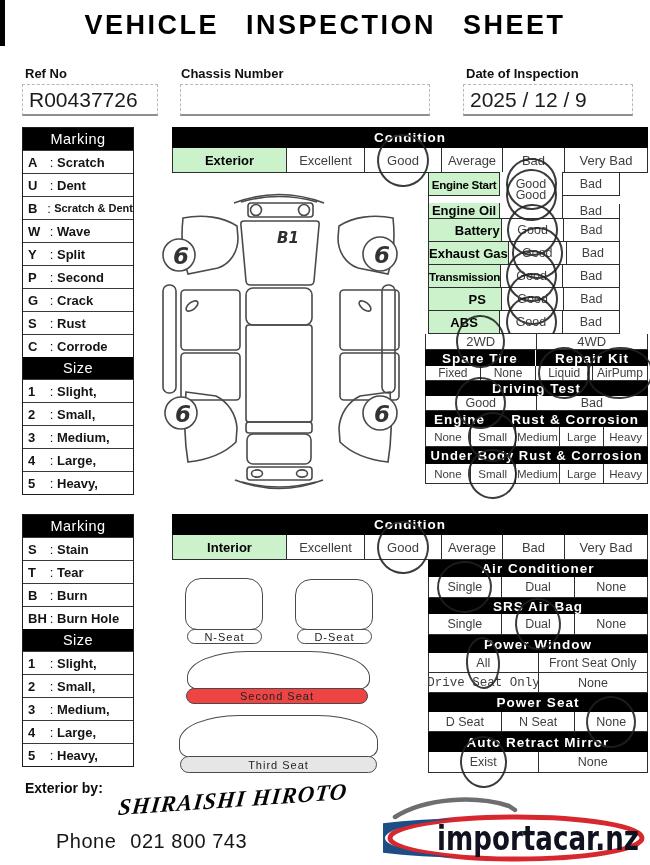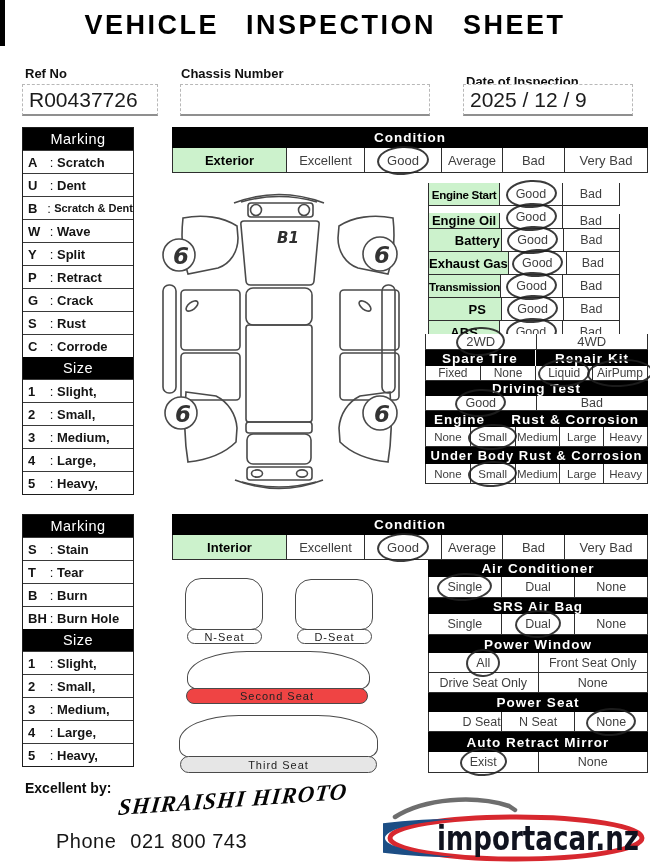--- a/index.html
+++ b/index.html
@@ -30,21 +30,21 @@
   .bar{background:#000;color:#fff;display:flex;align-items:center;justify-content:center;
        font-weight:bold;font-size:13.5px;letter-spacing:1px;white-space:nowrap}
   .bar.split{justify-content:space-between;padding:0 9px}
   .row{display:flex;border-left:1px solid #2e2e2e}
   .cell{border-right:1px solid #2e2e2e;border-bottom:1px solid #2e2e2e;background:#fff;
         display:flex;align-items:center;justify-content:center;font-size:12.5px;color:#3f3f3f;white-space:nowrap}
   .cell.label-cell{background:var(--green);color:#000;font-weight:bold;font-size:13px}
   .cell.tight span{font-size:11.6px;letter-spacing:-.3px}
   .abs{position:absolute}
 
-  .circled{position:relative;display:inline-block;padding:4px 5px}
+  .circled{position:relative;display:inline-block;padding:16px 5px}
   .circled::before{content:'';position:absolute;left:-5px;right:-5px;top:-3px;bottom:-3px;
         border:2.6px solid rgba(32,32,32,.88);border-radius:50%;transform:rotate(-3deg);pointer-events:none}
 
   
   .seatback{position:absolute;border:1.6px solid #4a4a4a;background:#fff;border-radius:16px 16px 12px 12px}
   .bench{border-radius:60px 60px 12px 12px / 26px 26px 10px 10px}
   .seatband{position:absolute;border:1.6px solid #4a4a4a;background:#fff;border-radius:9px;
             display:flex;align-items:center;justify-content:center;font-size:11px;color:#222;letter-spacing:1px}
 
   
@@ -65,21 +65,21 @@
   <div class="edge"></div>
 
   <div class="title">VEHICLE INSPECTION SHEET</div>
 
   <div class="fld-label" style="left:25px;top:66px">Ref No</div>
   <div class="fld-box" style="left:22px;top:84px;width:136px">R00437726</div>
 
   <div class="fld-label" style="left:181px;top:66px">Chassis Number</div>
   <div class="fld-box" style="left:180px;top:84px;width:250px"></div>
 
-  <div class="fld-label" style="left:466px;top:74px">Date of Inspection</div>
+  <div class="fld-label" style="left:466px;top:66px">Date of Inspection</div>
   <div class="fld-box" style="left:463px;top:84px;width:170px">2025 / 12 / 9</div>
 
   <div class="lg" id="legend-ext" style="left:22px;top:127px">
       <div class="lg-head">Marking</div>
       <div class="lg-row">
         <span class="code">A</span>
         <span class="colon">:</span>
         <span class="lbl">Scratch</span>
       </div>
       <div class="lg-row">
@@ -98,21 +98,21 @@
         <span class="lbl">Wave</span>
       </div>
       <div class="lg-row">
         <span class="code">Y</span>
         <span class="colon">:</span>
         <span class="lbl">Split</span>
       </div>
       <div class="lg-row">
         <span class="code">P</span>
         <span class="colon">:</span>
-        <span class="lbl">Retract</span>
+        <span class="lbl">Second</span>
       </div>
       <div class="lg-row">
         <span class="code">G</span>
         <span class="colon">:</span>
         <span class="lbl">Crack</span>
       </div>
       <div class="lg-row">
         <span class="code">S</span>
         <span class="colon">:</span>
         <span class="lbl">Rust</span>
@@ -266,21 +266,21 @@
           <div class="cell" style="width: 62px; font-size: 13px;">
             <span>Bad</span>
           </div>
           <div class="cell" style="width: 83px; font-size: 13px;">
             <span>Very Bad</span>
           </div>
         </div>
     </div>
   </div>
 
-  <div class="abs" id="systems" style="left:428px;top:183px;width:192px">
+  <div class="abs" id="systems" style="left:428px;top:173px;width:192px">
       <div class="row" style="height: 23px;">
         <div class="cell label-cell tight" style="width: 82px;">
           <span>Engine Start</span>
         </div>
         <div class="cell" style="width: 72px;">
           <span class="circled">Good</span>
         </div>
         <div class="cell" style="width: 66px;">
           <span>Bad</span>
         </div>
@@ -482,30 +482,30 @@
     <div class="bar" style="height:18px">Power Window</div>
     <div class="row" id="pw-row1" style="height:20px">
         <div class="cell" style="width: 110px; font-size: 12.5px;">
           <span class="circled">All</span>
         </div>
         <div class="cell" style="width: 110px; font-size: 12.5px;">
           <span>Front Seat Only</span>
         </div>
       </div>
     <div class="row" id="pw-row2" style="height:20px">
-        <div class="cell" style="width: 110px; font-size: 12.5px;">
+        <div class="cell" style="width: 110px; font-size: 12.5px; font-family: Liberation Mono, monospace;">
           <span>Drive Seat Only</span>
         </div>
         <div class="cell" style="width: 110px; font-size: 12.5px;">
           <span>None</span>
         </div>
       </div>
     <div class="bar" style="height:19px">Power Seat</div>
     <div class="row" id="ps-row" style="height:20px">
-        <div class="cell" style="width: 73px; font-size: 12.5px; justify-content: flex-end;">
+        <div class="cell" style="width: 73px; font-size: 12.5px;">
           <span>D Seat</span>
         </div>
         <div class="cell" style="width: 74px; font-size: 12.5px;">
           <span>N Seat</span>
         </div>
         <div class="cell" style="width: 73px; font-size: 12.5px;">
           <span class="circled">None</span>
         </div>
       </div>
     <div class="bar" style="height:20px">Auto Retract Mirror</div>
@@ -521,21 +521,21 @@
 
   <div class="seatback" style="left:185px;top:578px;width:78px;height:52px"></div>
   <div class="seatband" style="left:187px;top:629px;width:75px;height:15px">N-Seat</div>
   <div class="seatback" style="left:295px;top:579px;width:78px;height:51px"></div>
   <div class="seatband" style="left:297px;top:629px;width:75px;height:15px">D-Seat</div>
   <div class="seatback bench" style="left:187px;top:651px;width:183px;height:39px"></div>
   <div class="seatband" id="second-band" style="left: 186px; top: 688px; width: 182px; height: 16px; background: #ef4444;">Second Seat</div>
   <div class="seatback bench" style="left:179px;top:715px;width:199px;height:43px"></div>
   <div class="seatband" id="third-band" style="left: 180px; top: 756px; width: 197px; height: 17px; background: rgb(230, 230, 230);">Third Seat</div>
 
-  <div class="inspected">Excellent by:</div>
+  <div class="inspected">Exterior by:</div>
   <div class="signature">SHIRAISHI HIROTO</div>
   <div class="phone">
     <span>Phone</span><span>021 800 743</span>
   </div>
 
   <svg class="abs" style="left:383px;top:792px" width="265" height="72" viewBox="0 0 265 72">
     <path d="M12,25 C42,6 92,3 126,14 L132,18" stroke="#6e6e6e" stroke-width="4.5" fill="none" stroke-linecap="round"></path>
     <ellipse cx="133" cy="46" rx="126" ry="21" stroke="#d7282f" stroke-width="5" fill="none"></ellipse>
     <path d="M72,27 A122,21 0 0 0 72,65 A95,16 0 0 1 72,27 Z" fill="#1c4e85" stroke="none"></path>
     <text x="54" y="58" font-family="Liberation Serif, serif" font-weight="bold" font-size="34" fill="#10131f" textLength="202" lengthAdjust="spacingAndGlyphs">importacar.nz</text>

